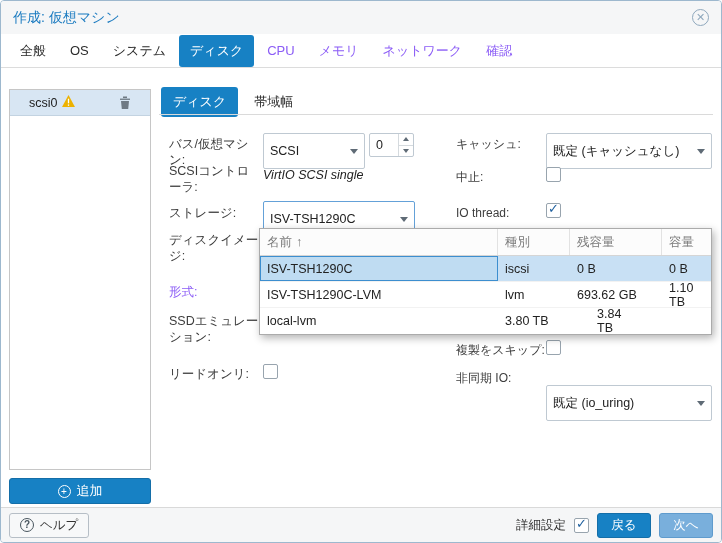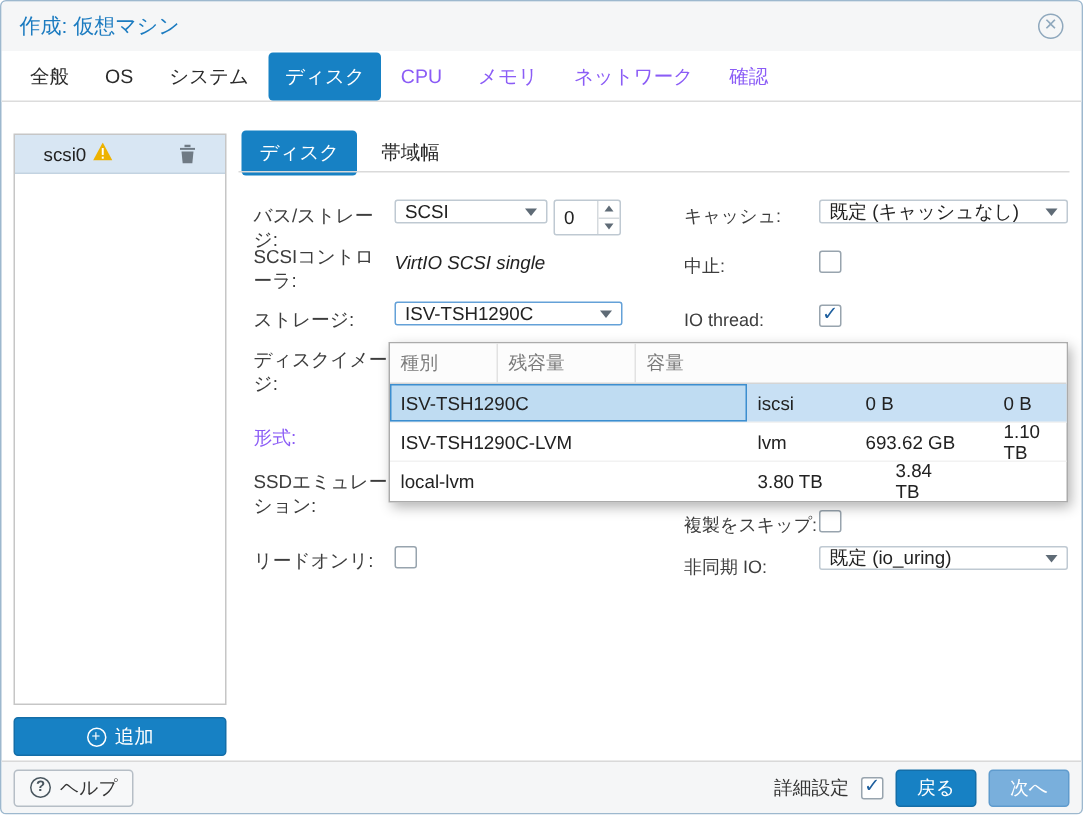--- a/index.html
+++ b/index.html
@@ -45,27 +45,27 @@
   #lbl-diskimg{left:168px;top:232px;width:92px;}
   #lbl-format{left:168px;top:284px;width:92px;}
   #lbl-ssd{left:168px;top:313px;width:92px;}
   #lbl-readonly{left:168px;top:366px;width:92px;}
   #lbl-skiprepl{left:455px;top:342px;}
   #lbl-asyncio{left:455px;top:370px;}
   .fvalue{position:absolute;font-size:12.5px;color:#222;}
   #val-ctrl{left:262px;top:167px;font-style:italic;}
 
   
-  .select{position:absolute;height:16px;border:1px solid #bfc9d2;border-radius:2px;background:#fff;display:flex;align-items:center;padding:0 6px;font-size:12.5px;color:#222;cursor:pointer;}
+  .select{position:absolute;height:36px;border:1px solid #bfc9d2;border-radius:2px;background:#fff;display:flex;align-items:center;padding:0 6px;font-size:12.5px;color:#222;cursor:pointer;}
   .select .txt{flex:1;min-width:0;overflow:hidden;white-space:nowrap;text-overflow:ellipsis;}
   .chevron{width:0;height:0;border-left:4px solid transparent;border-right:4px solid transparent;border-top:5px solid #5f6b76;margin-left:6px;flex:none;}
   #sel-bus{left:262px;top:132px;width:102px;}
   #sel-cache{left:545px;top:132px;width:166px;}
   #sel-storage{left:262px;top:200px;width:152px;border-color:#64a1d8;}
-  #sel-async{left:545px;top:363px;width:166px;}
+  #sel-async{left:545px;top:384px;width:166px;}
 
   
   .spinner{position:absolute;left:368px;top:132px;width:45px;height:24px;border:1px solid #bfc9d2;border-radius:2px;background:#fff;display:flex;}
   .spin-val{flex:1;display:flex;align-items:center;padding-left:6px;font-size:12.5px;color:#222;}
   .spin-arrows{width:15px;border-left:1px solid #d5dade;display:flex;flex-direction:column;}
   .spin-up,.spin-down{flex:1;display:flex;align-items:center;justify-content:center;cursor:pointer;}
   .spin-up{border-bottom:1px solid #d5dade;}
   .spin-up::after{content:"";border-left:3.5px solid transparent;border-right:3.5px solid transparent;border-bottom:4px solid #5f6b76;}
   .spin-down::after{content:"";border-left:3.5px solid transparent;border-right:3.5px solid transparent;border-top:4px solid #5f6b76;}
 
@@ -147,21 +147,21 @@
     <span class="plus-icon">+</span>
     <span>追加</span>
   </div>
 
   <div class="subtabs">
     <span class="subtab active">ディスク</span>
     <span class="subtab">帯域幅</span>
   </div>
   <div class="subtab-divider"></div>
 
-  <div class="flabel" id="lbl-bus">バス/ストレージ:</div>
+  <div class="flabel" id="lbl-bus">バス/仮想マシン:</div>
   <div class="select" id="sel-bus">
     <span class="txt">SCSI</span>
     <span class="chevron"></span>
   </div>
   <div class="spinner">
     <span class="spin-val">0</span>
     <span class="spin-arrows">
       <span class="spin-up"></span>
       <span class="spin-down"></span>
     </span>
@@ -201,20 +201,24 @@
   <span class="checkbox" id="chk-skiprepl"></span>
 
   <div class="flabel right" id="lbl-asyncio">非同期 IO:</div>
   <div class="select" id="sel-async">
     <span class="txt">既定 (io_uring)</span>
     <span class="chevron"></span>
   </div>
 
   <div class="dropdown">
     <div class="dd-header">
+      <span class="dd-hcell c-name">
+        <span>名前</span>
+        <span>↑</span>
+      </span>
       <span class="dd-hcell c-type">種別</span>
       <span class="dd-hcell c-avail">残容量</span>
       <span class="dd-hcell c-cap">容量</span>
     </div>
     <div class="dd-row selected">
       <span class="dd-cell c-name">ISV-TSH1290C</span>
       <span class="dd-cell c-type">iscsi</span>
       <span class="dd-cell c-avail">0 B</span>
       <span class="dd-cell c-cap">0 B</span>
     </div>

